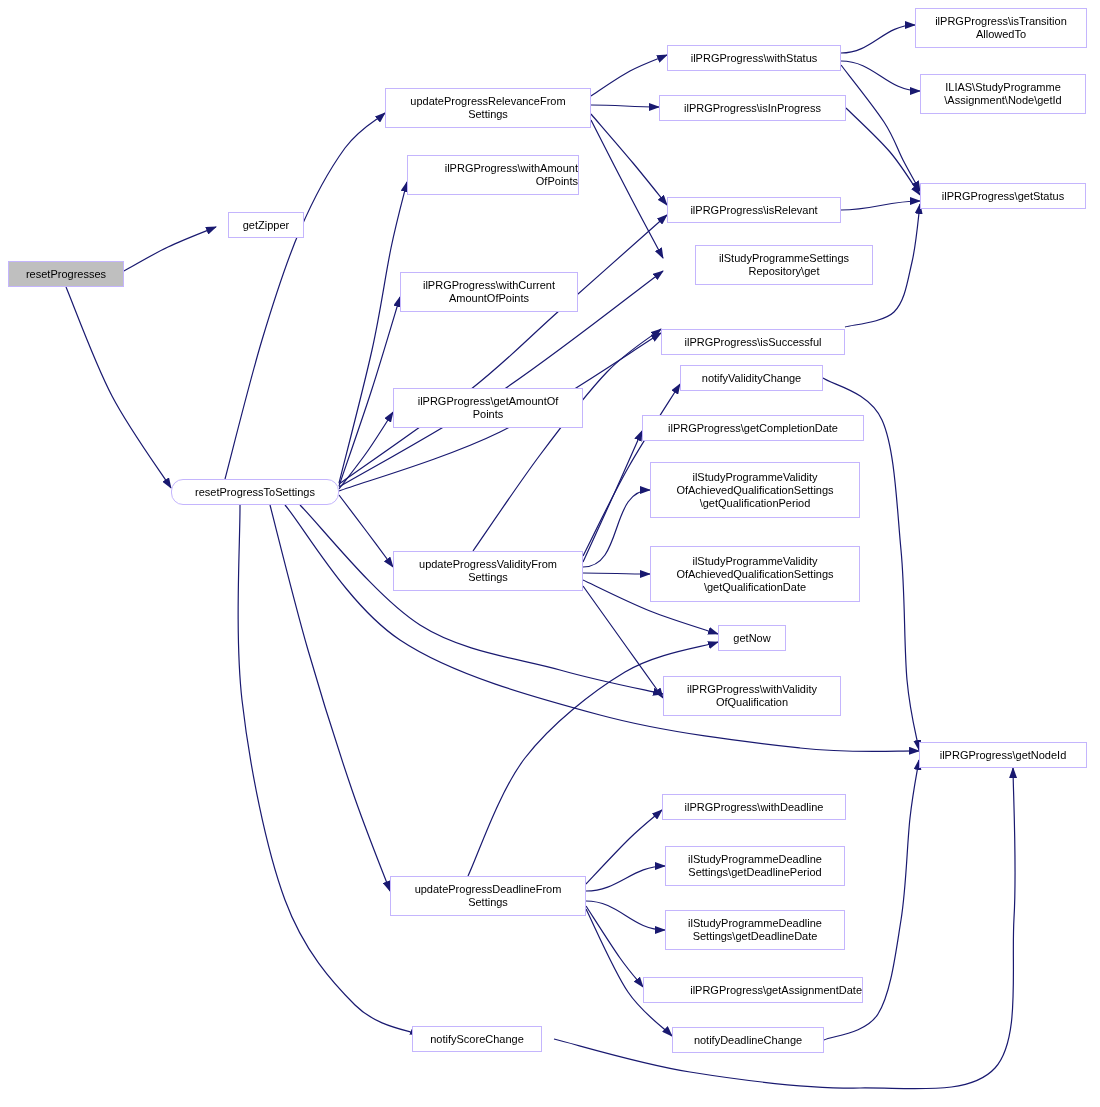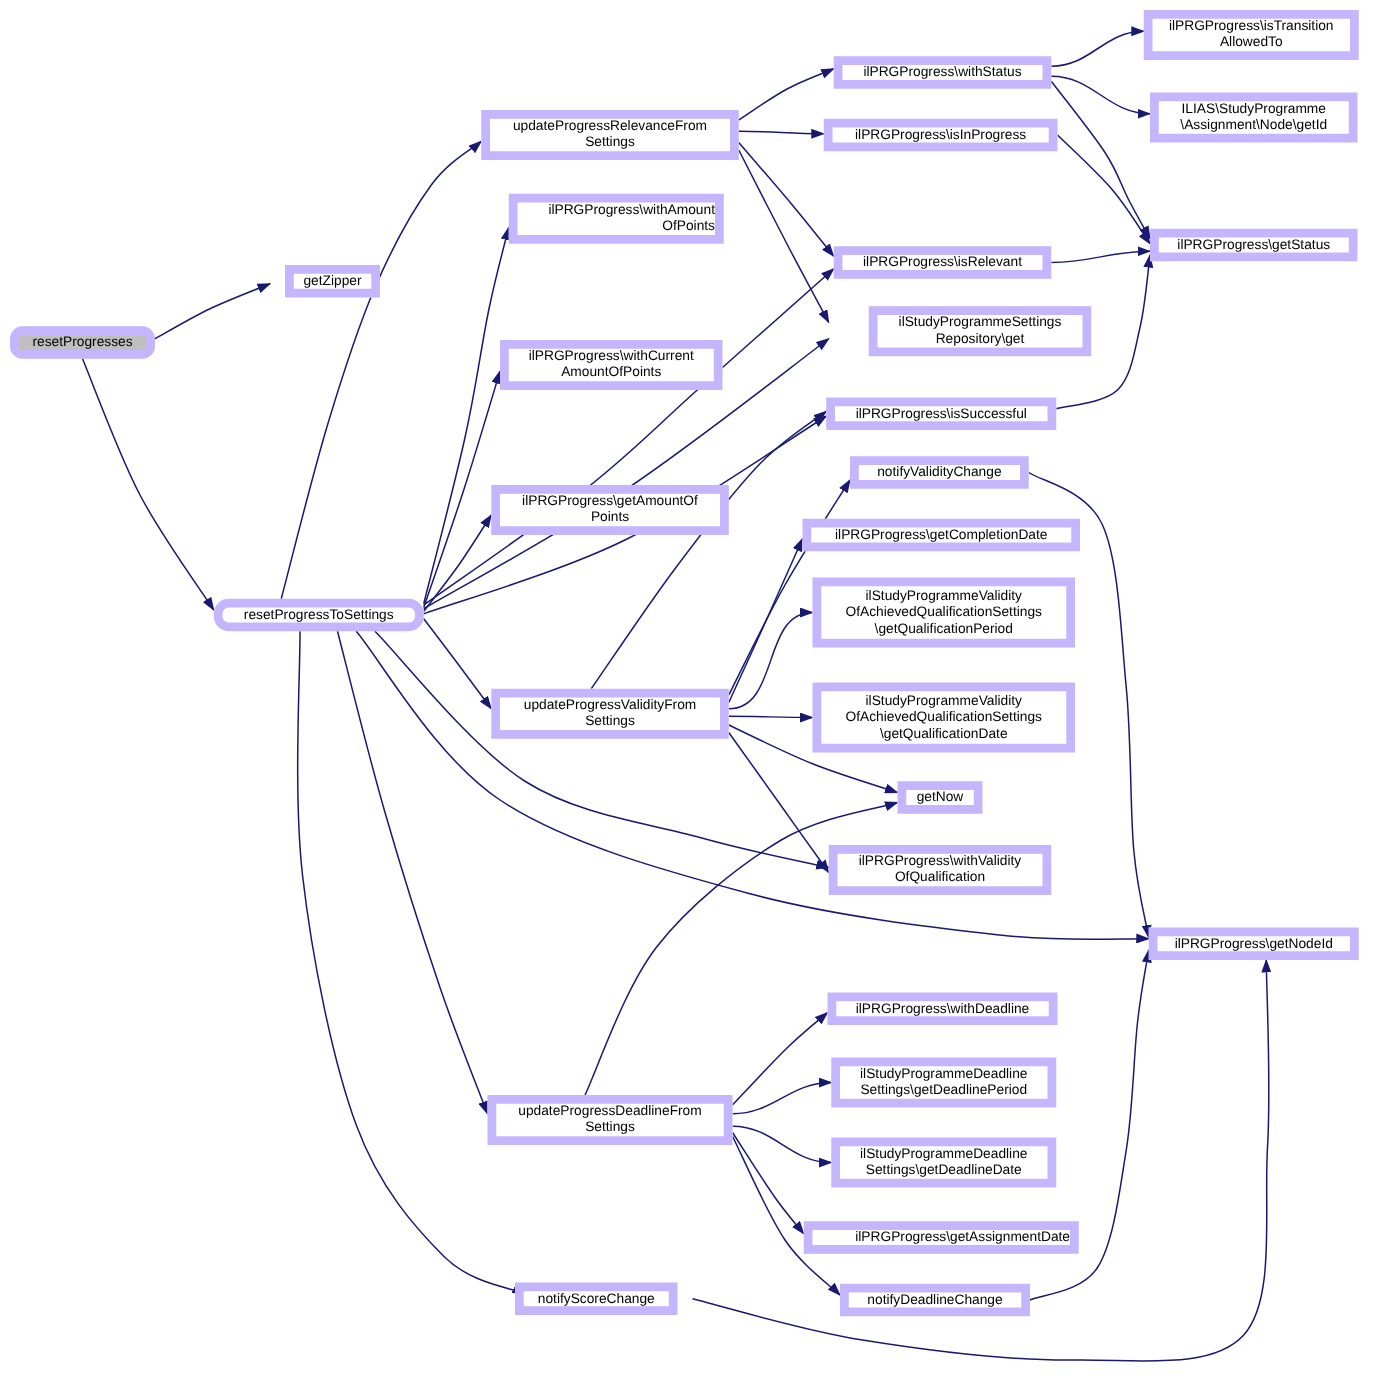--- a/index.html
+++ b/index.html
@@ -8,34 +8,34 @@
     width:1100px;
     height:1107px;
     background:#ffffff;
     font-family:"Liberation Sans", sans-serif;
     overflow:hidden;
   }
   #edge-layer{position:absolute;left:0;top:0;width:1100px;height:1107px;}
   .node{
     position:absolute;
     box-sizing:border-box;
-    border:7px solid #c4b5fd;
+    border:1px solid #c4b5fd;
     background:#ffffff;
     display:flex;
     flex-direction:column;
     align-items:center;
     justify-content:center;
     font-size:11px;
     line-height:13px;
     color:#000000;
     white-space:nowrap;
     text-align:center;
     cursor:pointer;
   }
-  .node.highlight{background:#bfbfbf;border-radius:10px;}
+  .node.highlight{background:#bfbfbf;}
   .node .line{display:block;}
 </style>
 </head>
 <body>
 
 <div class="canvas">
   <svg id="edge-layer" xmlns="http://www.w3.org/2000/svg" viewBox="0 0 1100 1107">
       <defs>
         <marker id="arrow" markerUnits="userSpaceOnUse" markerWidth="11" markerHeight="8" refX="10" refY="4" orient="auto">
           <path d="M0,0 L11,4 L0,8 Z" fill="#191970"></path>
@@ -125,21 +125,21 @@
       <div class="node" style="left: 659px; top: 95px; width: 187px; height: 26px;">
         <span class="line">ilPRGProgress\isInProgress</span>
       </div>
       <div class="node" style="left: 667px; top: 197px; width: 174px; height: 26px;">
         <span class="line">ilPRGProgress\isRelevant</span>
       </div>
       <div class="node" style="left: 695px; top: 245px; width: 178px; height: 40px;">
         <span class="line">ilStudyProgrammeSettings</span>
         <span class="line">Repository\get</span>
       </div>
-      <div class="node" style="left: 661px; top: 318px; width: 184px; height: 26px;">
+      <div class="node" style="left: 661px; top: 329px; width: 184px; height: 26px;">
         <span class="line">ilPRGProgress\isSuccessful</span>
       </div>
       <div class="node" style="left: 680px; top: 365px; width: 143px; height: 26px;">
         <span class="line">notifyValidityChange</span>
       </div>
       <div class="node" style="left: 642px; top: 415px; width: 222px; height: 26px;">
         <span class="line">ilPRGProgress\getCompletionDate</span>
       </div>
       <div class="node" style="left: 650px; top: 462px; width: 210px; height: 56px;">
         <span class="line">ilStudyProgrammeValidity</span>

